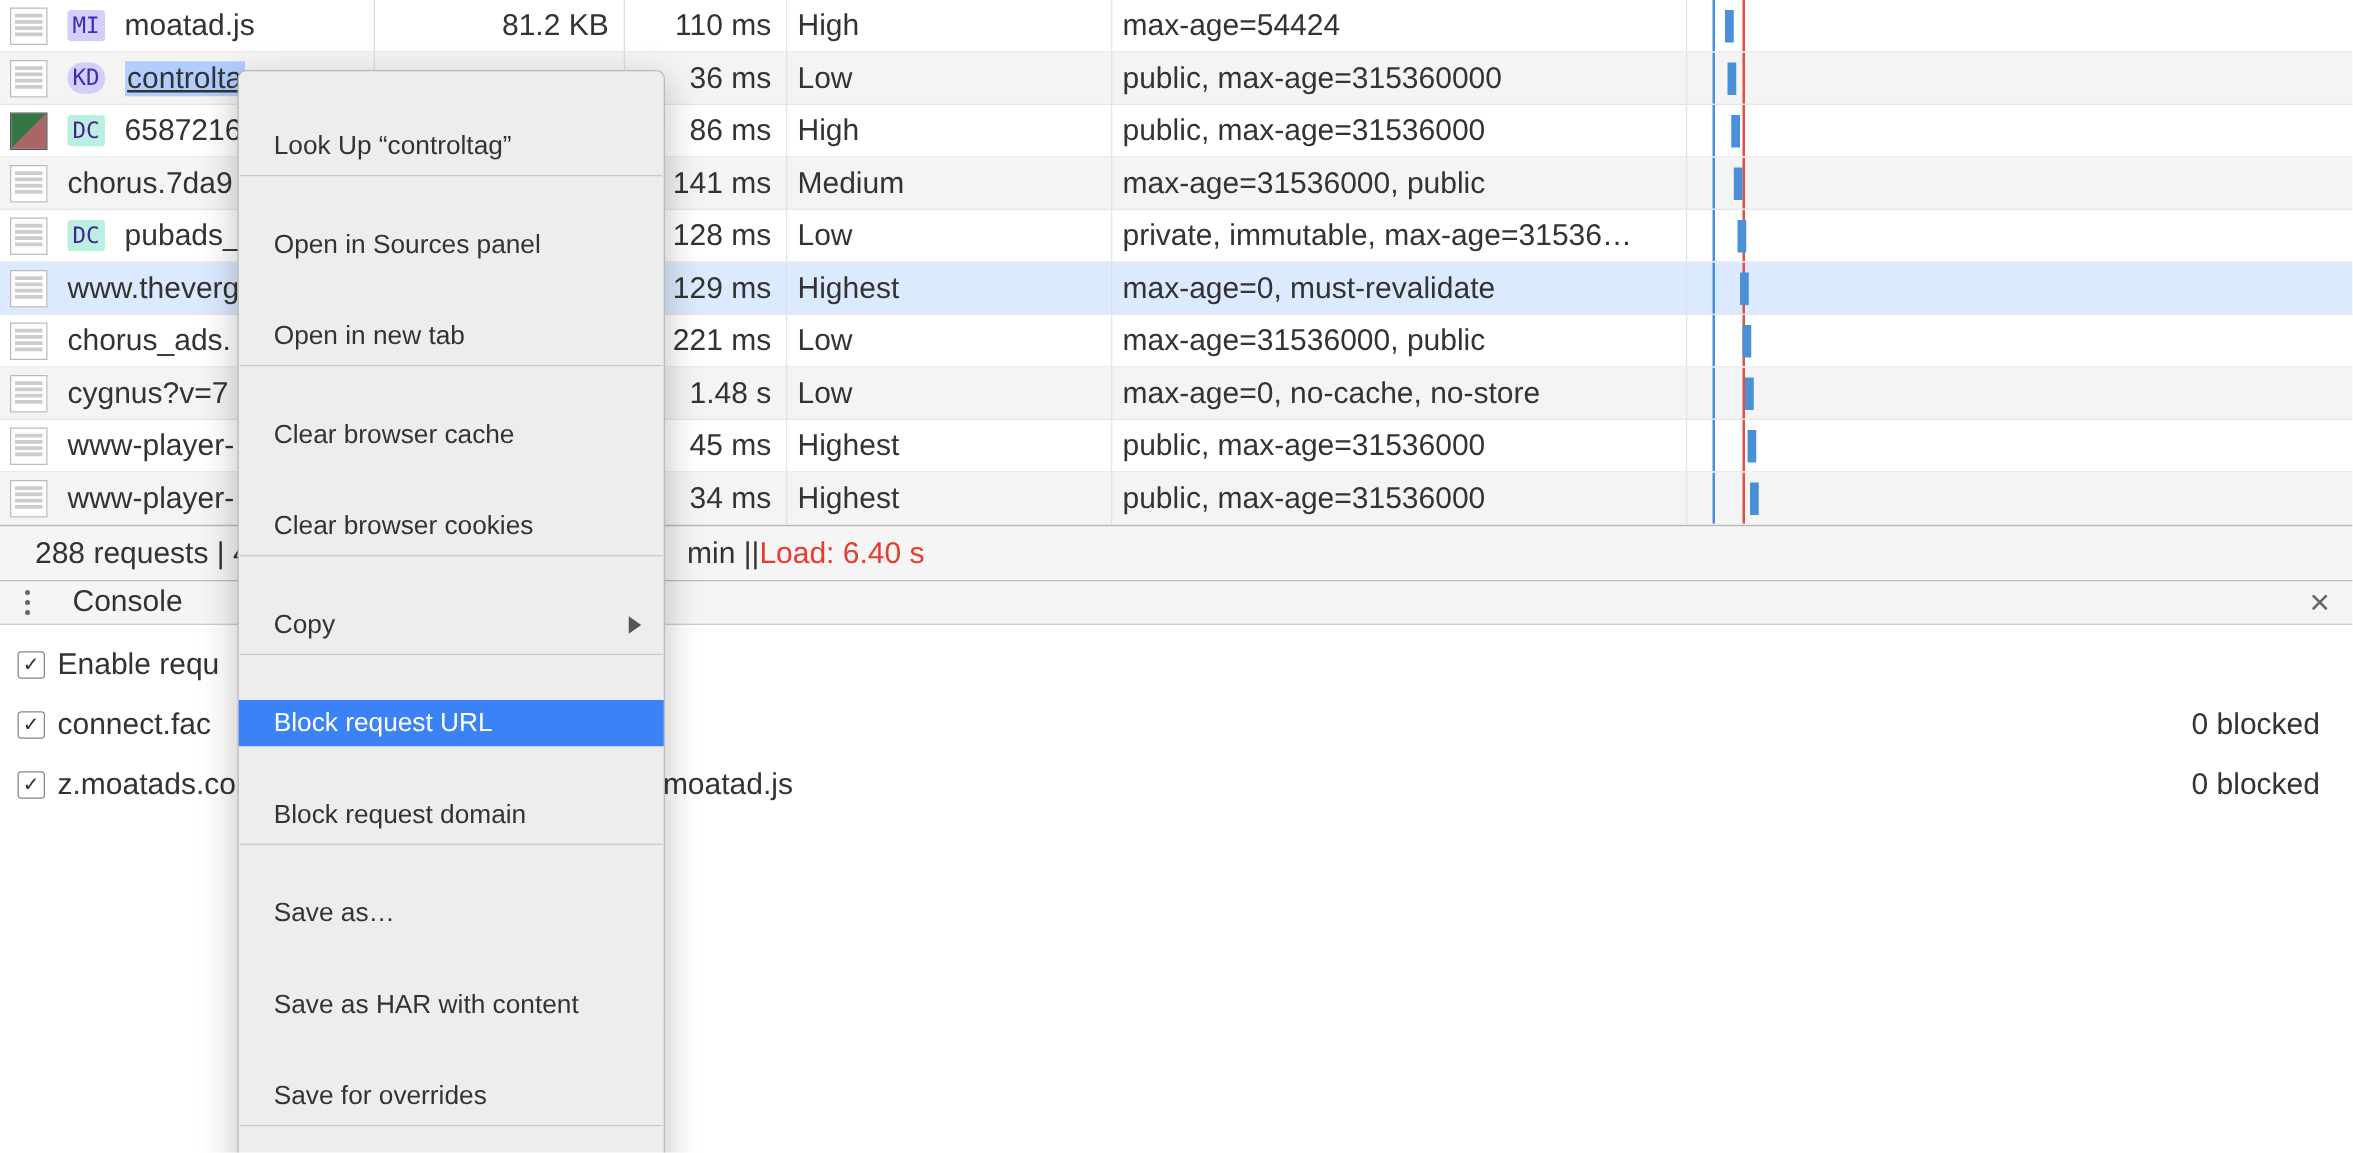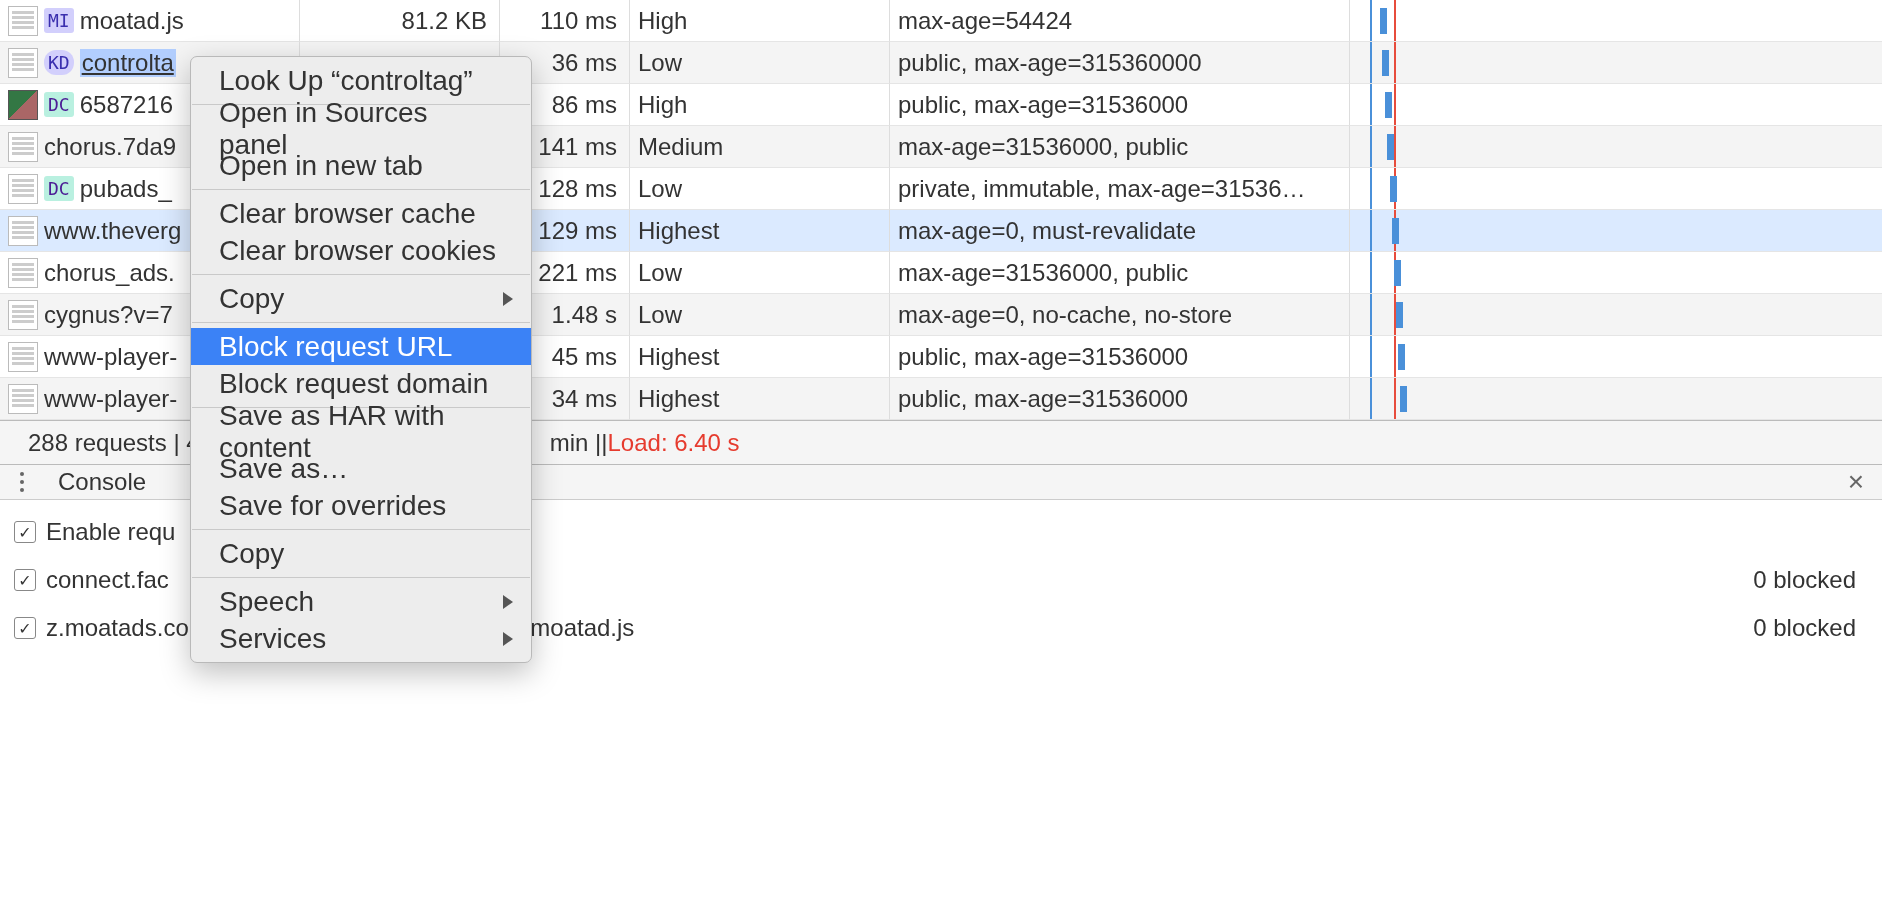--- a/index.html
+++ b/index.html
@@ -28,21 +28,21 @@
     height: 42px;
     white-space: nowrap;
     overflow: hidden;
     text-overflow: ellipsis;
     display: flex;
     align-items: center;
   }
   .row.even .cell { background: #fff; }
   .row.odd .cell { background: #f4f4f4; }
   .row.selected .cell { background: #dbeaff; }
-  .cell.name { gap: 6px; text-align: right; }
+  .cell.name { gap: 16px; text-align: right; }
   .cell.size { justify-content: flex-end; padding-right: 12px; }
   .cell.time { justify-content: flex-end; padding-right: 12px; }
   .cell.waterfall { border-right: none; position: relative; }
   .file-icon {
     width: 30px; height: 30px;
     border: 1px solid #bbb;
     background: #fff;
     flex-shrink: 0;
     position: relative;
   }
@@ -121,24 +121,25 @@
     width:342px;
     background:#ededed;
     border:1px solid #b9b9b9;
     border-radius:7px;
     box-shadow: 0 10px 30px rgba(0,0,0,.25);
     padding:5px 0;
     z-index:100;
   }
   .cm-item {
     padding:5px 28px;
-    font-size:28px;
+    font-size:21px;
     height:37px;
     display:flex; align-items:center;
     position:relative;
+    margin-top:36px;
   }
   .cm-item.sel { background:#3b82f6; color:#fff; }
   .cm-sep { height:1px; background:#c9c9c9; margin:5px 1px; }
   .cm-arrow {
     position:absolute; right:18px; top:50%; transform:translateY(-50%);
     width:0; height:0; border-top:7px solid transparent;
     border-bottom:7px solid transparent; border-left:10px solid #555;
   }
 </style>
 </head>
@@ -277,21 +278,21 @@
     <div class="cm-item">Open in new tab</div>
     <div class="cm-sep"></div>
     <div class="cm-item">Clear browser cache</div>
     <div class="cm-item">Clear browser cookies</div>
     <div class="cm-sep"></div>
     <div class="cm-item">Copy<div class="cm-arrow"></div></div>
     <div class="cm-sep"></div>
     <div class="cm-item sel">Block request URL</div>
     <div class="cm-item">Block request domain</div>
     <div class="cm-sep"></div>
+    <div class="cm-item">Save as…</div>
     <div class="cm-item">Save as HAR with content</div>
-    <div class="cm-item">Save as…</div>
     <div class="cm-item">Save for overrides</div>
     <div class="cm-sep"></div>
     <div class="cm-item">Copy</div>
     <div class="cm-sep"></div>
     <div class="cm-item">Speech<div class="cm-arrow"></div></div>
     <div class="cm-item">Services<div class="cm-arrow"></div></div>
   </div>
 
 </body></html>

